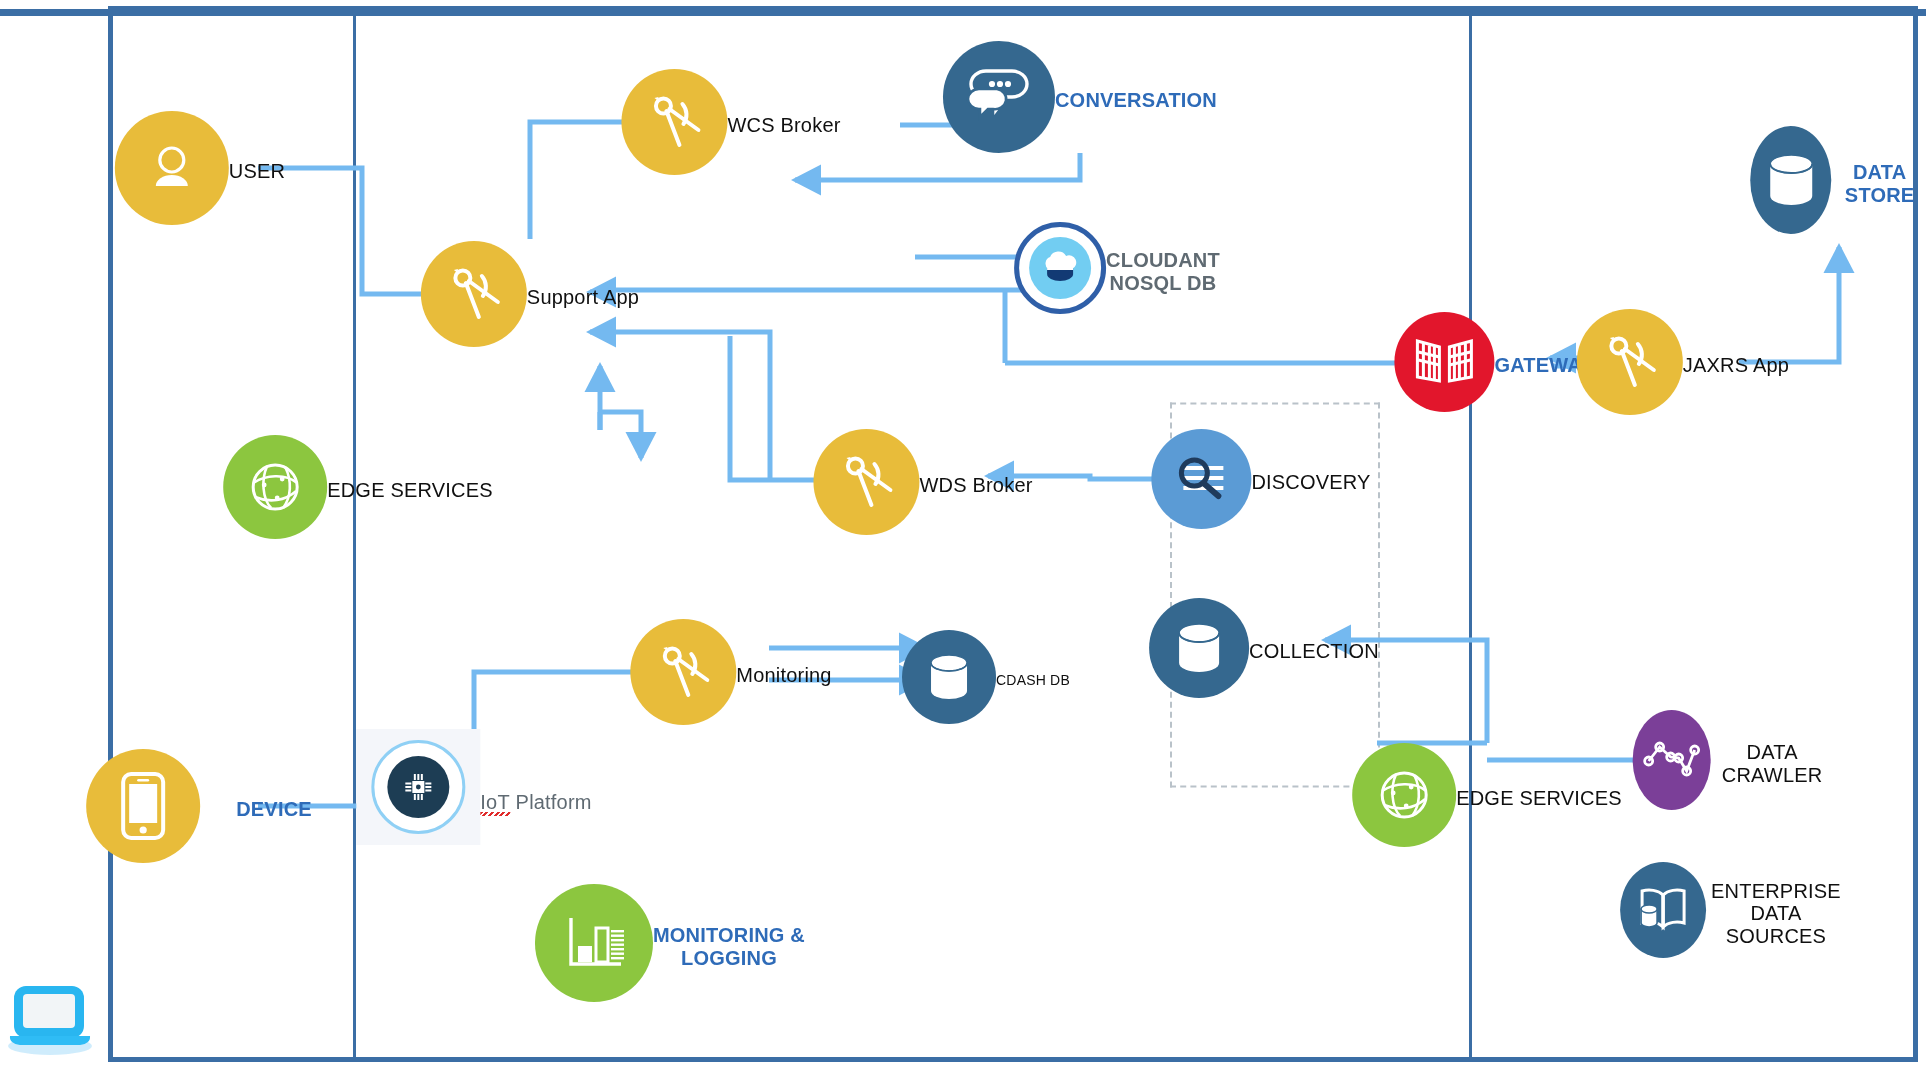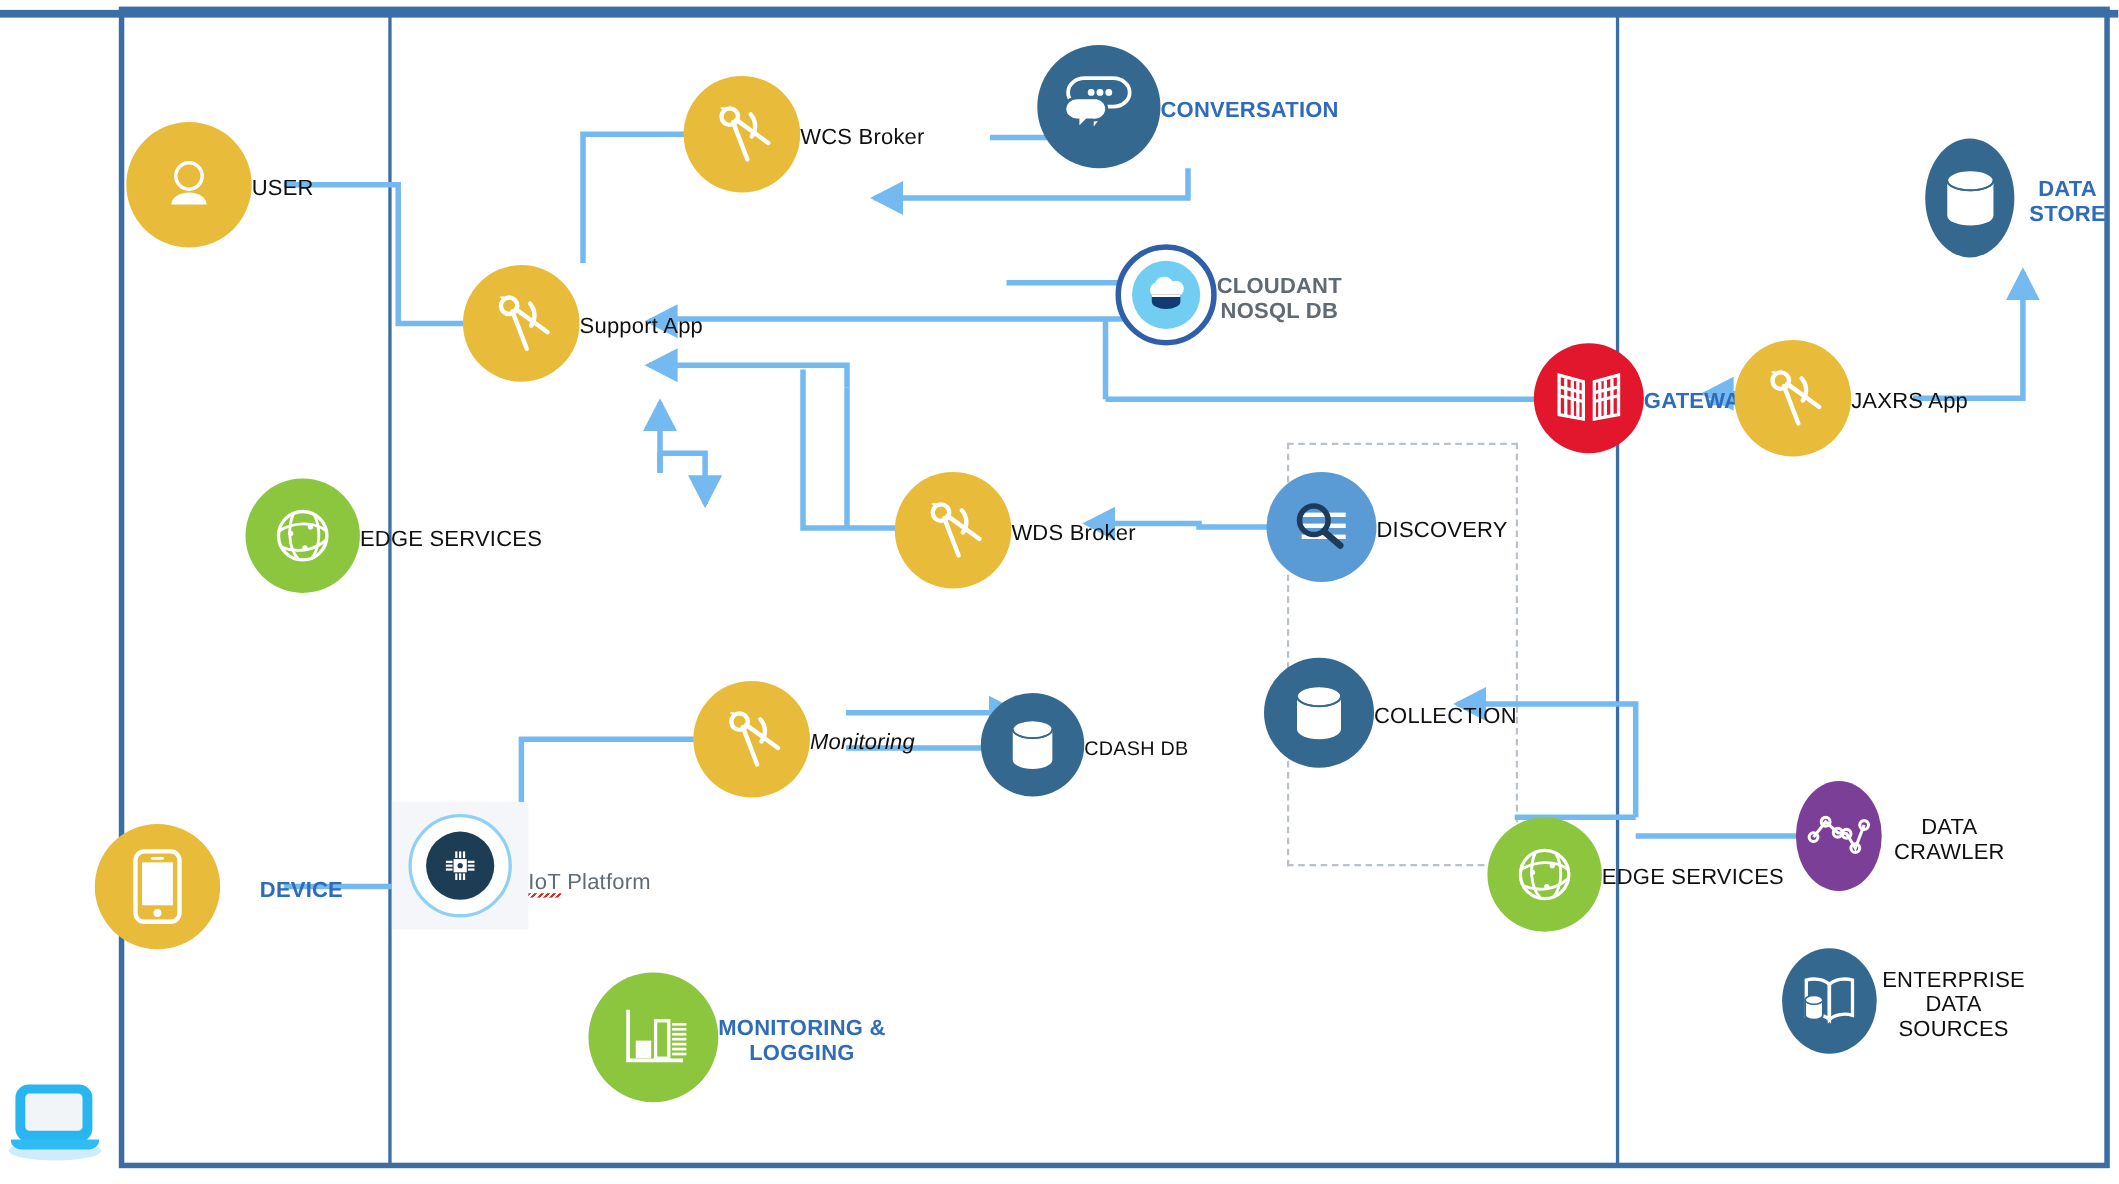--- a/index.html
+++ b/index.html
@@ -19,21 +19,21 @@
   
   .node{position:absolute;display:flex;align-items:center;
         transform:translate(-50%,-50%);}
   .disc{border-radius:50%;display:flex;align-items:center;justify-content:center;
         position:relative;}
   .cap{margin-top:7px;text-align:center;line-height:1.12;white-space:pre-line;
        letter-spacing:.2px;}
   .cap.black{color:#101010;font-size:20px;}
   .cap.blue{color:#2e6bb8;font-size:20px;font-weight:bold;}
   .cap.gray{color:#5f6a72;font-size:20px;font-weight:bold;}
-  .cap.small{font-size:18px;color:#101010;}
+  .cap.small{font-size:14px;color:#101010;}
   .cap.plainblue{color:#2e7fd4;font-size:20px;font-weight:normal;}
   .cap.iot{color:#5f6a72;font-size:20px;font-weight:normal;}
 
   
   .tile{background:#f4f6fa;display:flex;align-items:center;justify-content:center;}
 
   .dashbox{position:absolute;border:2px dashed #b9c2c9;box-sizing:border-box;
            transform:translate(-50%,-50%);}
 
   .redsquig{position:relative;display:inline-block;}
@@ -205,21 +205,21 @@
           <path d="M17,12 l-4,-3 l4,-1 z" fill="#fff"></path>
           <path d="M25,22 L38,56" stroke="#fff" stroke-width="4" stroke-linecap="round"></path>
           <path d="M28,20 L57,41" stroke="#fff" stroke-width="4" stroke-linecap="round"></path>
           <path d="M41,15 a16,16 0 0 1 1,20" fill="none" stroke="#fff" stroke-width="4" stroke-linecap="round"></path>
         </svg>
       </span>
     </div>
     <div class="cap black">WDS Broker</div>
   </div>
 
-  <div class="node" style="left:731px;top:672px;font-style:italic;">
+  <div class="node" style="left:731px;top:672px;">
     <div class="disc" style="width:106px;height:106px;background:#e8bc3a;">
       <span>
         <svg width="66" height="66" viewBox="0 0 66 66">
           <circle cx="22" cy="17" r="7.5" fill="none" stroke="#fff" stroke-width="4"></circle>
           <path d="M17,12 l-4,-3 l4,-1 z" fill="#fff"></path>
           <path d="M25,22 L38,56" stroke="#fff" stroke-width="4" stroke-linecap="round"></path>
           <path d="M28,20 L57,41" stroke="#fff" stroke-width="4" stroke-linecap="round"></path>
           <path d="M41,15 a16,16 0 0 1 1,20" fill="none" stroke="#fff" stroke-width="4" stroke-linecap="round"></path>
         </svg>
       </span>

